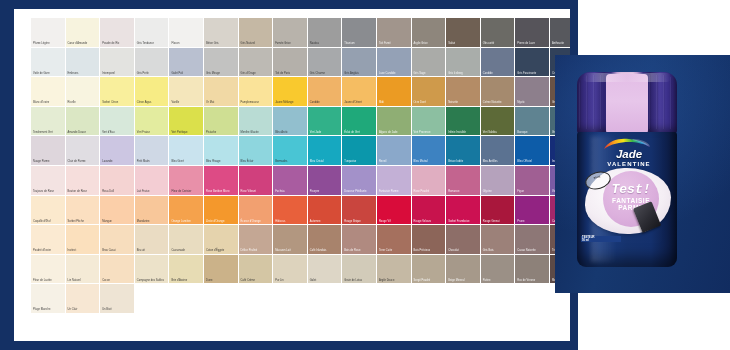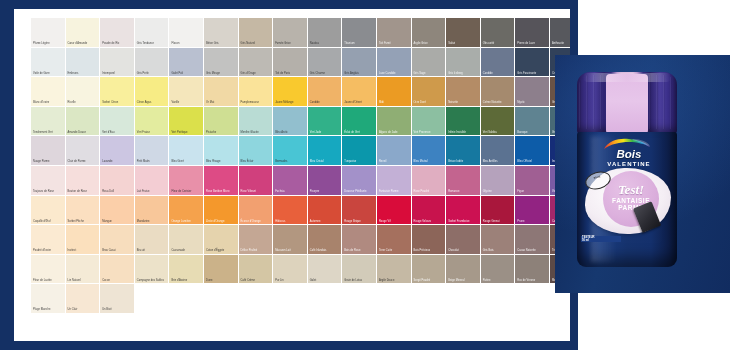--- a/index.html
+++ b/index.html
@@ -126,21 +126,21 @@
   }
   .test-circle{
     position:absolute;left:26px;top:39px;width:56px;height:56px;
     border-radius:50%;
     background:radial-gradient(circle at 38% 32%,#e6c2e6 0%,#dcb0dd 55%,#cf9ed2 100%);
   }
   .test-word{
     position:absolute;left:26px;top:51px;width:56px;text-align:center;
     color:#ffffff;font-weight:bold;font-style:italic;
     font-size:13px;line-height:13px;
-    font-family:Liberation Serif, serif;
+    font-family:Liberation Mono, monospace;
     text-shadow:0 1px 1px rgba(120,70,130,.45);
   }
   .test-name{
     position:absolute;left:22px;top:65px;width:64px;text-align:center;
     color:#ffffff;font-weight:bold;
     font-size:6.5px;line-height:7.4px;letter-spacing:.5px;
     font-family:"Liberation Sans",sans-serif;
   }
   .badge{
     position:absolute;left:8px;top:40px;width:24px;height:15px;
@@ -681,21 +681,21 @@
               <stop offset="42%" stop-color="#f2e317"></stop>
               <stop offset="62%" stop-color="#36b44a"></stop>
               <stop offset="82%" stop-color="#2a9fd8"></stop>
               <stop offset="100%" stop-color="#8f5fb0"></stop>
             </linearGradient>
           </defs>
           <path d="M1 11 C6 2,16 0,26 1 C36 2,44 5,47 9 C42 6,34 4,26 4 C17 4,8 6,1 11 Z" fill="url(#sw)"></path>
           <path d="M30 1 C38 1,45 4,47 8 C41 5,35 3,29 2 Z" fill="#ffffff" opacity=".25"></path>
         </svg>
 
-        <div class="brand">Bois</div>
+        <div class="brand">Jade</div>
         <div class="brand-sub">VALENTINE</div>
 
         <div class="label-blob"></div>
         <div class="test-circle"></div>
         <div class="test-word">Test!</div>
         <div class="test-name">FANTAISIE PARME</div>
 
         <div class="badge">
           <div class="badge-txt">50 ml</div>
         </div>

